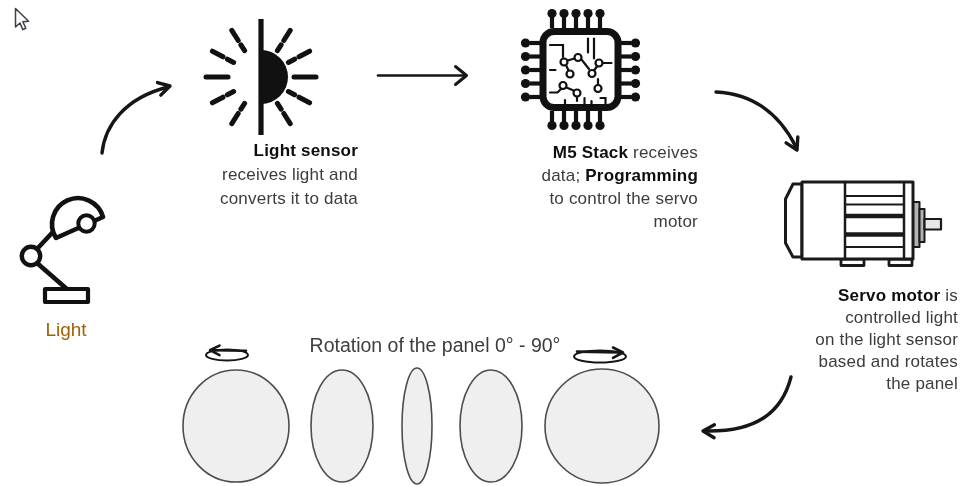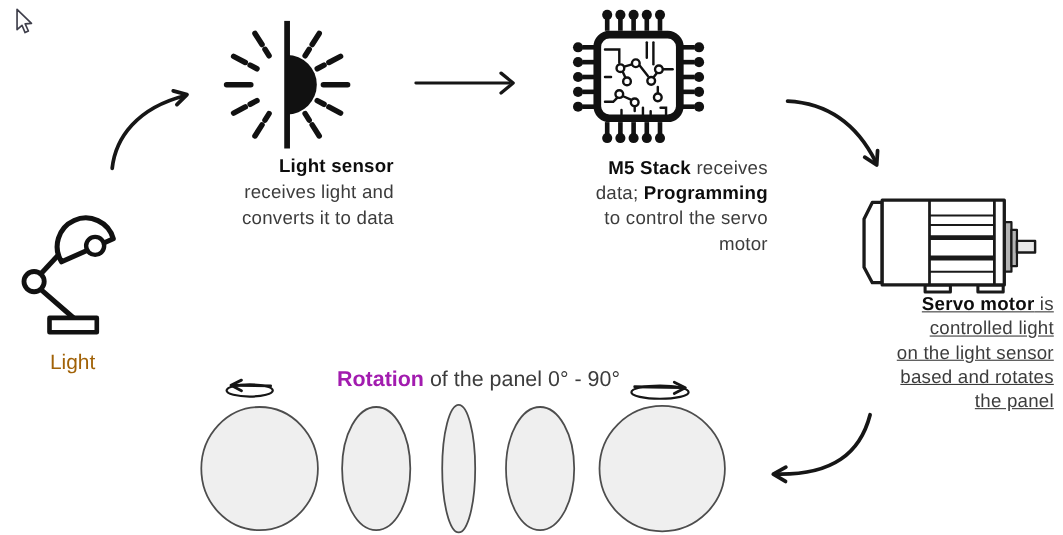--- a/index.html
+++ b/index.html
@@ -7,21 +7,21 @@
     position:relative;width:966px;height:486px;background:#ffffff;overflow:hidden;
     font-family:"Liberation Sans", sans-serif;color:#3c3c3c;
   }
   .layer{position:absolute;left:0;top:0;}
   .caption{position:absolute;text-align:right;font-size:17px;line-height:23px;color:#3c3c3c;letter-spacing:.2px;}
   .caption b{color:#0d0d0d;font-weight:700;}
   .caption.lh24{line-height:24px;}
   .caption.lh22{line-height:22px;}
   .big-label{position:absolute;text-align:center;font-weight:400;font-size:19px;color:#a16207;}
   .rotation-label{position:absolute;text-align:center;font-size:19.5px;color:#3c3c3c;}
-  .rotation-label b{color:#a21caf;font-weight:700;}
+  .rotation-label b{color:#404040;font-weight:400;}
 </style>
 </head>
 <body>
 
 <div class="stage">
 
   <svg class="layer" width="966" height="486" viewBox="0 0 966 486">
 
     <g>
       <path d="M15.5,8.5 L15.5,27 L20,23 L22.8,29.6 L25.8,28.2 L22.9,21.7 L28.6,21.2 Z" fill="#fdfdfd" stroke="#3e3e4a" stroke-width="1.5" stroke-linejoin="round"></path>
@@ -206,21 +206,21 @@
     <span>converts it to data</span>
   </div>
 
   <div class="caption" style="left:478px;top:141px;width:220px;">
     <b>M5 Stack</b><span> receives</span><br>
     <span>data; </span><b>Programming</b><br>
     <span>to control the servo</span><br>
     <span>motor</span>
   </div>
 
-  <div class="caption lh22" style="left:768px;top:266px;width:190px;text-decoration:underline;">
+  <div class="caption lh22" style="left:768px;top:285px;width:190px;">
     <b>Servo motor</b><span> is</span><br>
     <span>controlled light</span><br>
     <span>on the light sensor</span><br>
     <span>based and rotates</span><br>
     <span>the panel</span>
   </div>
 
   <div class="rotation-label" style="left:298px;top:334px;width:274px;">
     <b>Rotation</b><span> of the panel 0° - 90°</span>
   </div>

